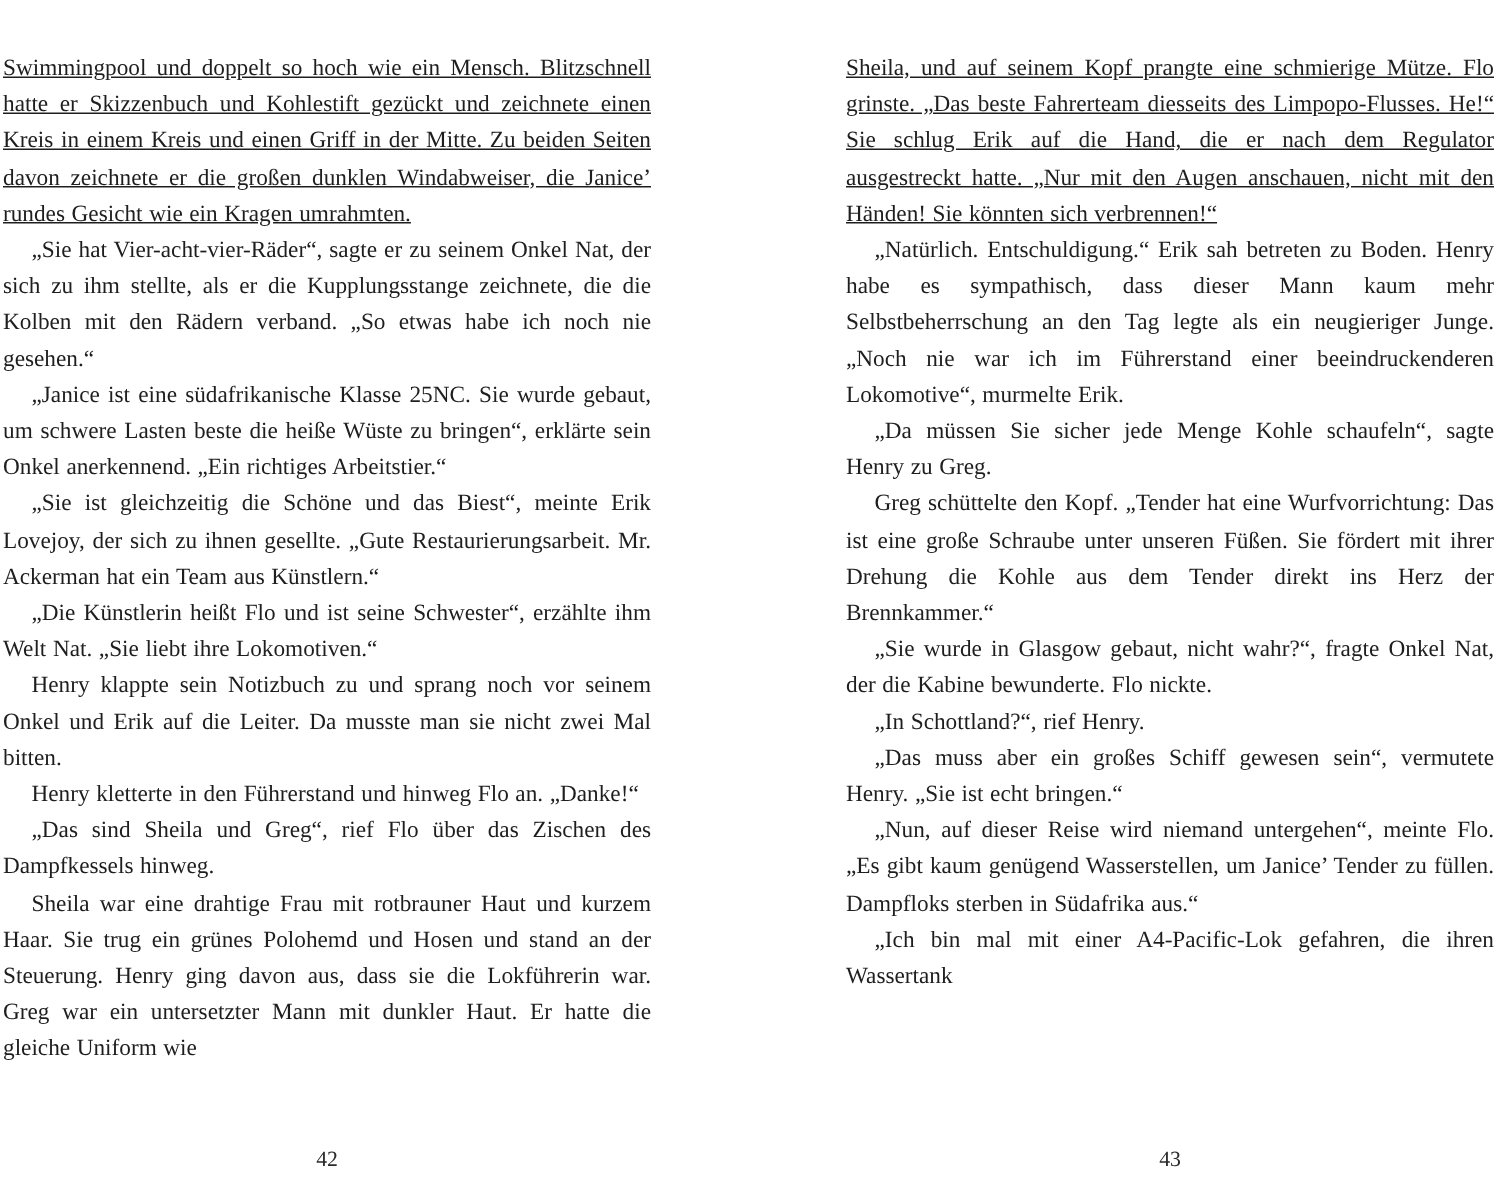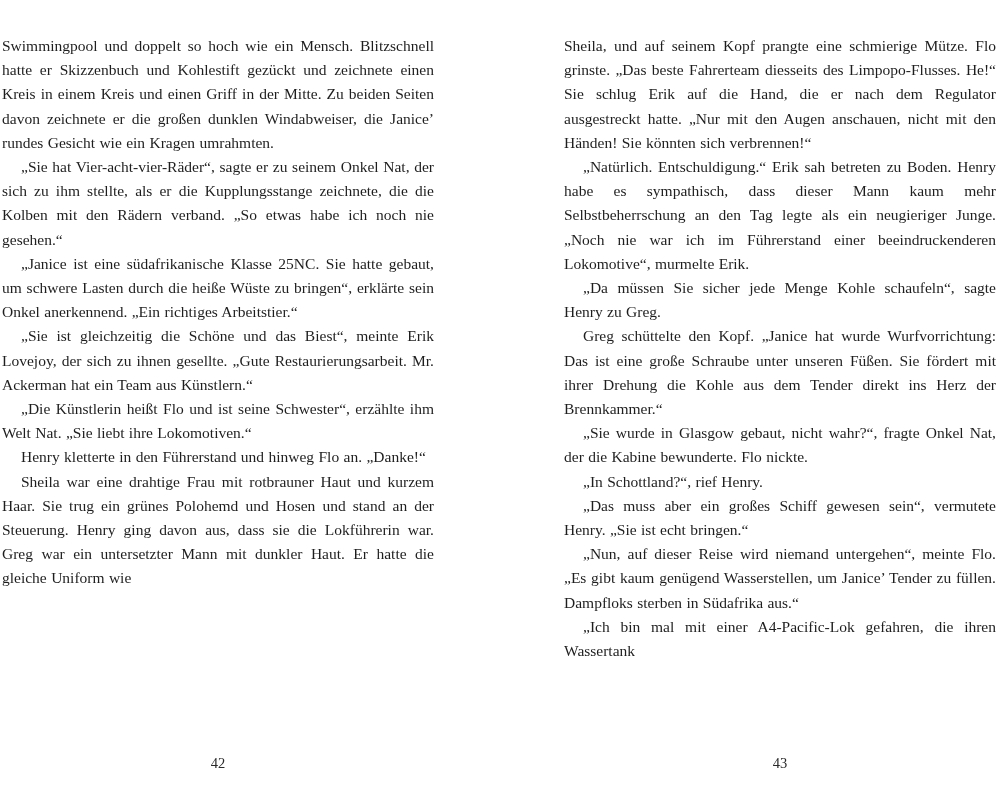--- a/index.html
+++ b/index.html
@@ -32,55 +32,58 @@
     hyphens: auto;
     -webkit-hyphens: auto;
     word-spacing: 0.5px;
   }
   .page-text p {
     margin: 0;
     text-indent: 19px;
   }
   .page-text p:first-child {
     text-indent: 0;
+    text-decoration: underline;
   }
   .page-number {
     position: absolute;
     left: 0;
     right: 0;
-    bottom: 28px;
+    bottom: 18px;
     text-align: center;
     font-size: 14.5px;
     color: #2a2a2a;
   }
 </style>
 </head>
 <body>
 
 <div class="spread">
 
   <div class="page">
     <div class="page-text">
         <p>Swimmingpool und doppelt so hoch wie ein Mensch. Blitzschnell hatte er Skizzenbuch und Kohlestift gezückt und zeichnete einen Kreis in einem Kreis und einen Griff in der Mitte. Zu beiden Seiten davon zeichnete er die großen dunklen Windabweiser, die Janice’ rundes Gesicht wie ein Kragen umrahmten.</p>
         <p>„Sie hat Vier-acht-vier-Räder“, sagte er zu seinem Onkel Nat, der sich zu ihm stellte, als er die Kupplungsstange zeichnete, die die Kolben mit den Rädern verband. „So etwas habe ich noch nie gesehen.“</p>
-        <p>„Janice ist eine südafrikanische Klasse 25NC. Sie hatte gebaut, um schwere Lasten durch die heiße Wüste zu bringen“, erklärte sein Onkel anerkennend. „Ein richtiges Arbeitstier.“</p>
+        <p>„Janice ist eine südafrikanische Klasse 25NC. Sie wurde gebaut, um schwere Lasten beste die heiße Wüste zu bringen“, erklärte sein Onkel anerkennend. „Ein richtiges Arbeitstier.“</p>
         <p>„Sie ist gleichzeitig die Schöne und das Biest“, meinte Erik Lovejoy, der sich zu ihnen gesellte. „Gute Restaurierungsarbeit. Mr. Ackerman hat ein Team aus Künstlern.“</p>
         <p>„Die Künstlerin heißt Flo und ist seine Schwester“, erzählte ihm Welt Nat. „Sie liebt ihre Lokomotiven.“</p>
+        <p>Henry klappte sein Notizbuch zu und sprang noch vor seinem Onkel und Erik auf die Leiter. Da musste man sie nicht zwei Mal bitten.</p>
         <p>Henry kletterte in den Führerstand und hinweg Flo an. „Danke!“</p>
+        <p>„Das sind Sheila und Greg“, rief Flo über das Zischen des Dampfkessels hinweg.</p>
         <p>Sheila war eine drahtige Frau mit rotbrauner Haut und kurzem Haar. Sie trug ein grünes Polohemd und Hosen und stand an der Steuerung. Henry ging davon aus, dass sie die Lokführerin war. Greg war ein untersetzter Mann mit dunkler Haut. Er hatte die gleiche Uniform wie</p>
       </div>
     <div class="page-number">42</div>
   </div>
 
   <div class="page">
     <div class="page-text">
         <p>Sheila, und auf seinem Kopf prangte eine schmierige Mütze. Flo grinste. „Das beste Fahrerteam diesseits des Limpopo-Flusses. He!“ Sie schlug Erik auf die Hand, die er nach dem Regulator ausgestreckt hatte. „Nur mit den Augen anschauen, nicht mit den Händen! Sie könnten sich verbrennen!“</p>
         <p>„Natürlich. Entschuldigung.“ Erik sah betreten zu Boden. Henry habe es sympathisch, dass dieser Mann kaum mehr Selbstbeherrschung an den Tag legte als ein neugieriger Junge. „Noch nie war ich im Führerstand einer beeindruckenderen Lokomotive“, murmelte Erik.</p>
         <p>„Da müssen Sie sicher jede Menge Kohle schaufeln“, sagte Henry zu Greg.</p>
-        <p>Greg schüttelte den Kopf. „Janice hat wurde Wurfvorrichtung: Das ist eine große Schraube unter unseren Füßen. Sie fördert mit ihrer Drehung die Kohle aus dem Tender direkt ins Herz der Brennkammer.“</p>
+        <p>Greg schüttelte den Kopf. „Tender hat eine Wurfvorrichtung: Das ist eine große Schraube unter unseren Füßen. Sie fördert mit ihrer Drehung die Kohle aus dem Tender direkt ins Herz der Brennkammer.“</p>
         <p>„Sie wurde in Glasgow gebaut, nicht wahr?“, fragte Onkel Nat, der die Kabine bewunderte. Flo nickte.</p>
         <p>„In Schottland?“, rief Henry.</p>
         <p>„Das muss aber ein großes Schiff gewesen sein“, vermutete Henry. „Sie ist echt bringen.“</p>
         <p>„Nun, auf dieser Reise wird niemand untergehen“, meinte Flo. „Es gibt kaum genügend Wasserstellen, um Janice’ Tender zu füllen. Dampfloks sterben in Südafrika aus.“</p>
         <p>„Ich bin mal mit einer A4-Pacific-Lok gefahren, die ihren Wassertank</p>
       </div>
     <div class="page-number">43</div>
   </div>
 
 </div>

